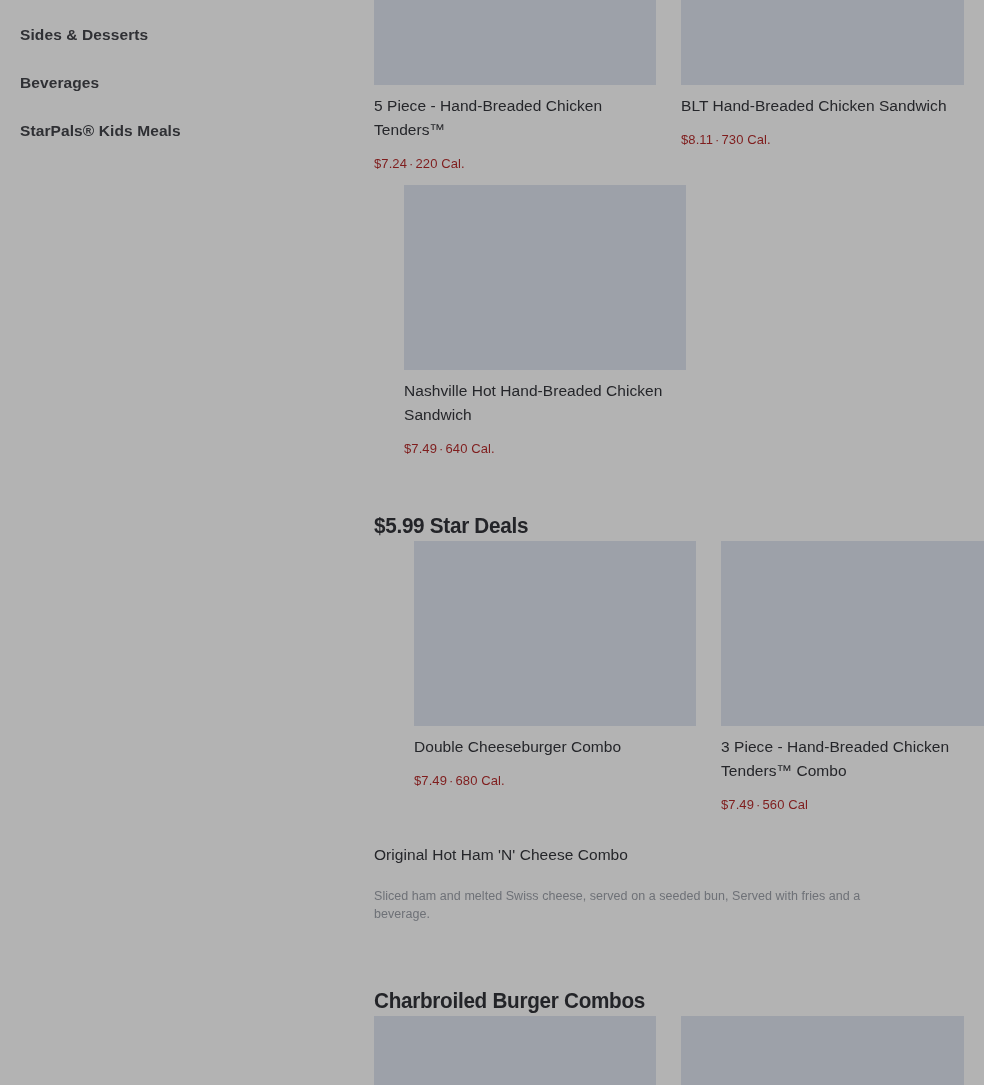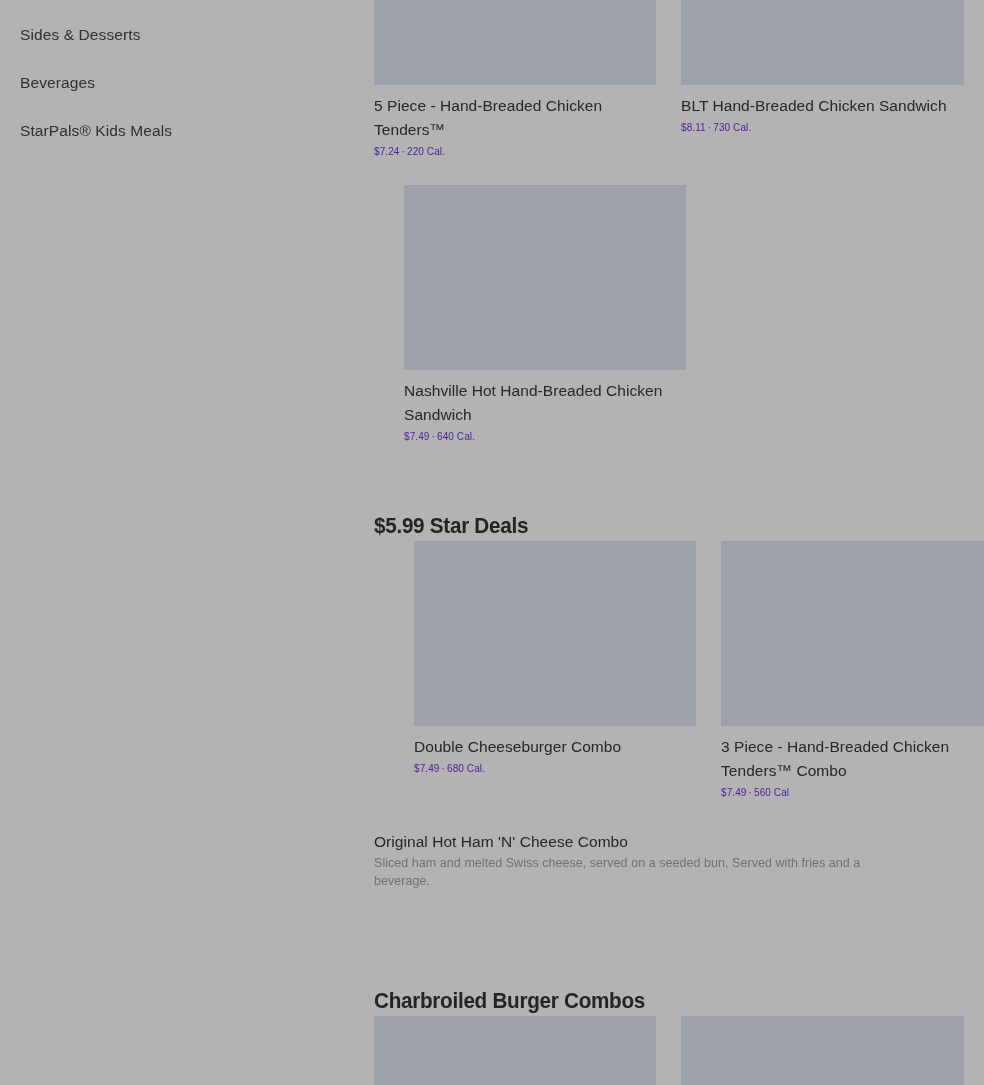--- a/index.html
+++ b/index.html
@@ -27,20 +27,21 @@
 
   
   .sidebar {
     width: 374px;
     min-width: 374px;
     height: 1085px;
     box-sizing: border-box;
     padding: 0;
     background: #b3b3b3;
     position: relative;
+    font-weight: bold;
   }
   .nav-list {
     list-style: none;
     margin: 0;
     padding: 0;
     position: absolute;
     top: 24px;
     left: 20px;
   }
   .nav-item {
@@ -83,34 +84,34 @@
   .card-img.h-clip   { height: 85px; }
 
   .card-title {
     font-size: 15.5px;
     line-height: 24px;
     color: #25262a;
     margin-top: 9px;
     letter-spacing: 0.05px;
   }
   .card-meta {
-    font-size: 10px;
+    font-size: 13px;
     line-height: 18px;
-    color: #4c1d95;
-    margin-top: 1px;
+    color: #7f1d1d;
+    margin-top: 13px;
     letter-spacing: 0.1px;
   }
   .card-meta .dot {
     padding: 0 2px;
   }
   .card-desc {
     font-size: 12.5px;
     line-height: 18px;
     color: #6e7177;
-    margin-top: 0;
+    margin-top: 20px;
     letter-spacing: 0.05px;
   }
 
   .section-heading {
     font-family: "Liberation Sans Narrow", "Liberation Sans", sans-serif;
     font-weight: bold;
     font-size: 22px;
     line-height: 28px;
     color: #232428;
     letter-spacing: -0.3px;
@@ -204,21 +205,21 @@
           </div>
         </article>
 
       </div>
     </section>
 
     <section class="block" id="block-ham">
       <div class="grid">
 
         <article class="card" style="grid-column: 1 / span 2;">
-          <div class="card-title" style="margin-top:4px">Original Hot Ham 'N' Cheese Combo</div>
+          <div class="card-title" style="margin-top:17px">Original Hot Ham 'N' Cheese Combo</div>
           <div class="card-desc" style="max-width:540px;">Sliced ham and melted Swiss cheese, served on a seeded bun, Served with fries and a beverage.</div>
         </article>
 
       </div>
     </section>
 
     <div class="block" id="block-charbroil-h">
       <h2 class="section-heading">Charbroiled Burger Combos</h2>
     </div>
 

